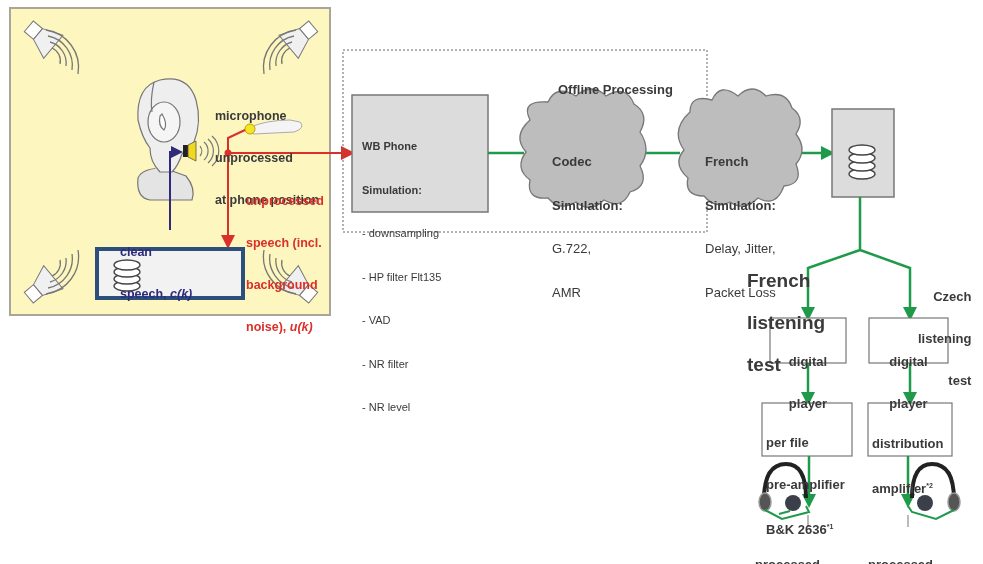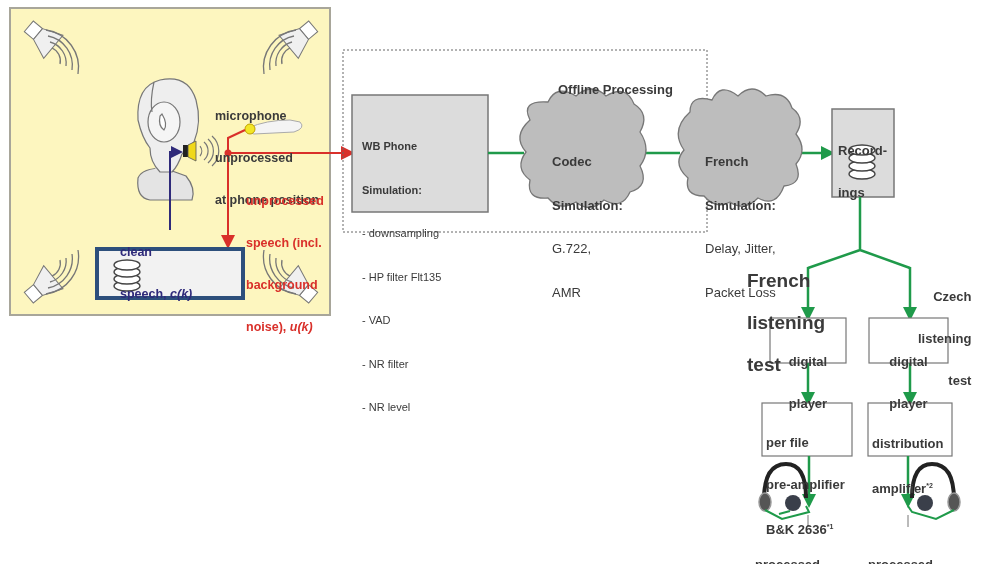--- a/index.html
+++ b/index.html
@@ -210,24 +210,20 @@
   <span class="line" style="font-weight:normal">AMR</span>
 </div>
 
 <div class="lbl" style="left:705px;top:126px;font-size:13px;line-height:14.5px;">
   <span class="line">French</span>
   <span class="line">Simulation:</span>
   <span class="line" style="font-weight:normal">Delay, Jitter,</span>
   <span class="line" style="font-weight:normal">Packet Loss</span>
 </div>
 
-<div class="lbl" style="left:838px;top:116px;font-size:13px;line-height:14px;">
-  <span class="line">Record-</span>
-  <span class="line">ings</span>
-</div>
 
 <div class="lbl" style="left:747px;top:246px;font-size:19px;">
   <span class="line">French</span>
   <span class="line">listening</span>
   <span class="line">test</span>
 </div>
 <div class="lbl" style="left:918px;top:262px;font-size:13px;text-align:right;">
   <span class="line">Czech</span>
   <span class="line">listening</span>
   <span class="line">test</span>

